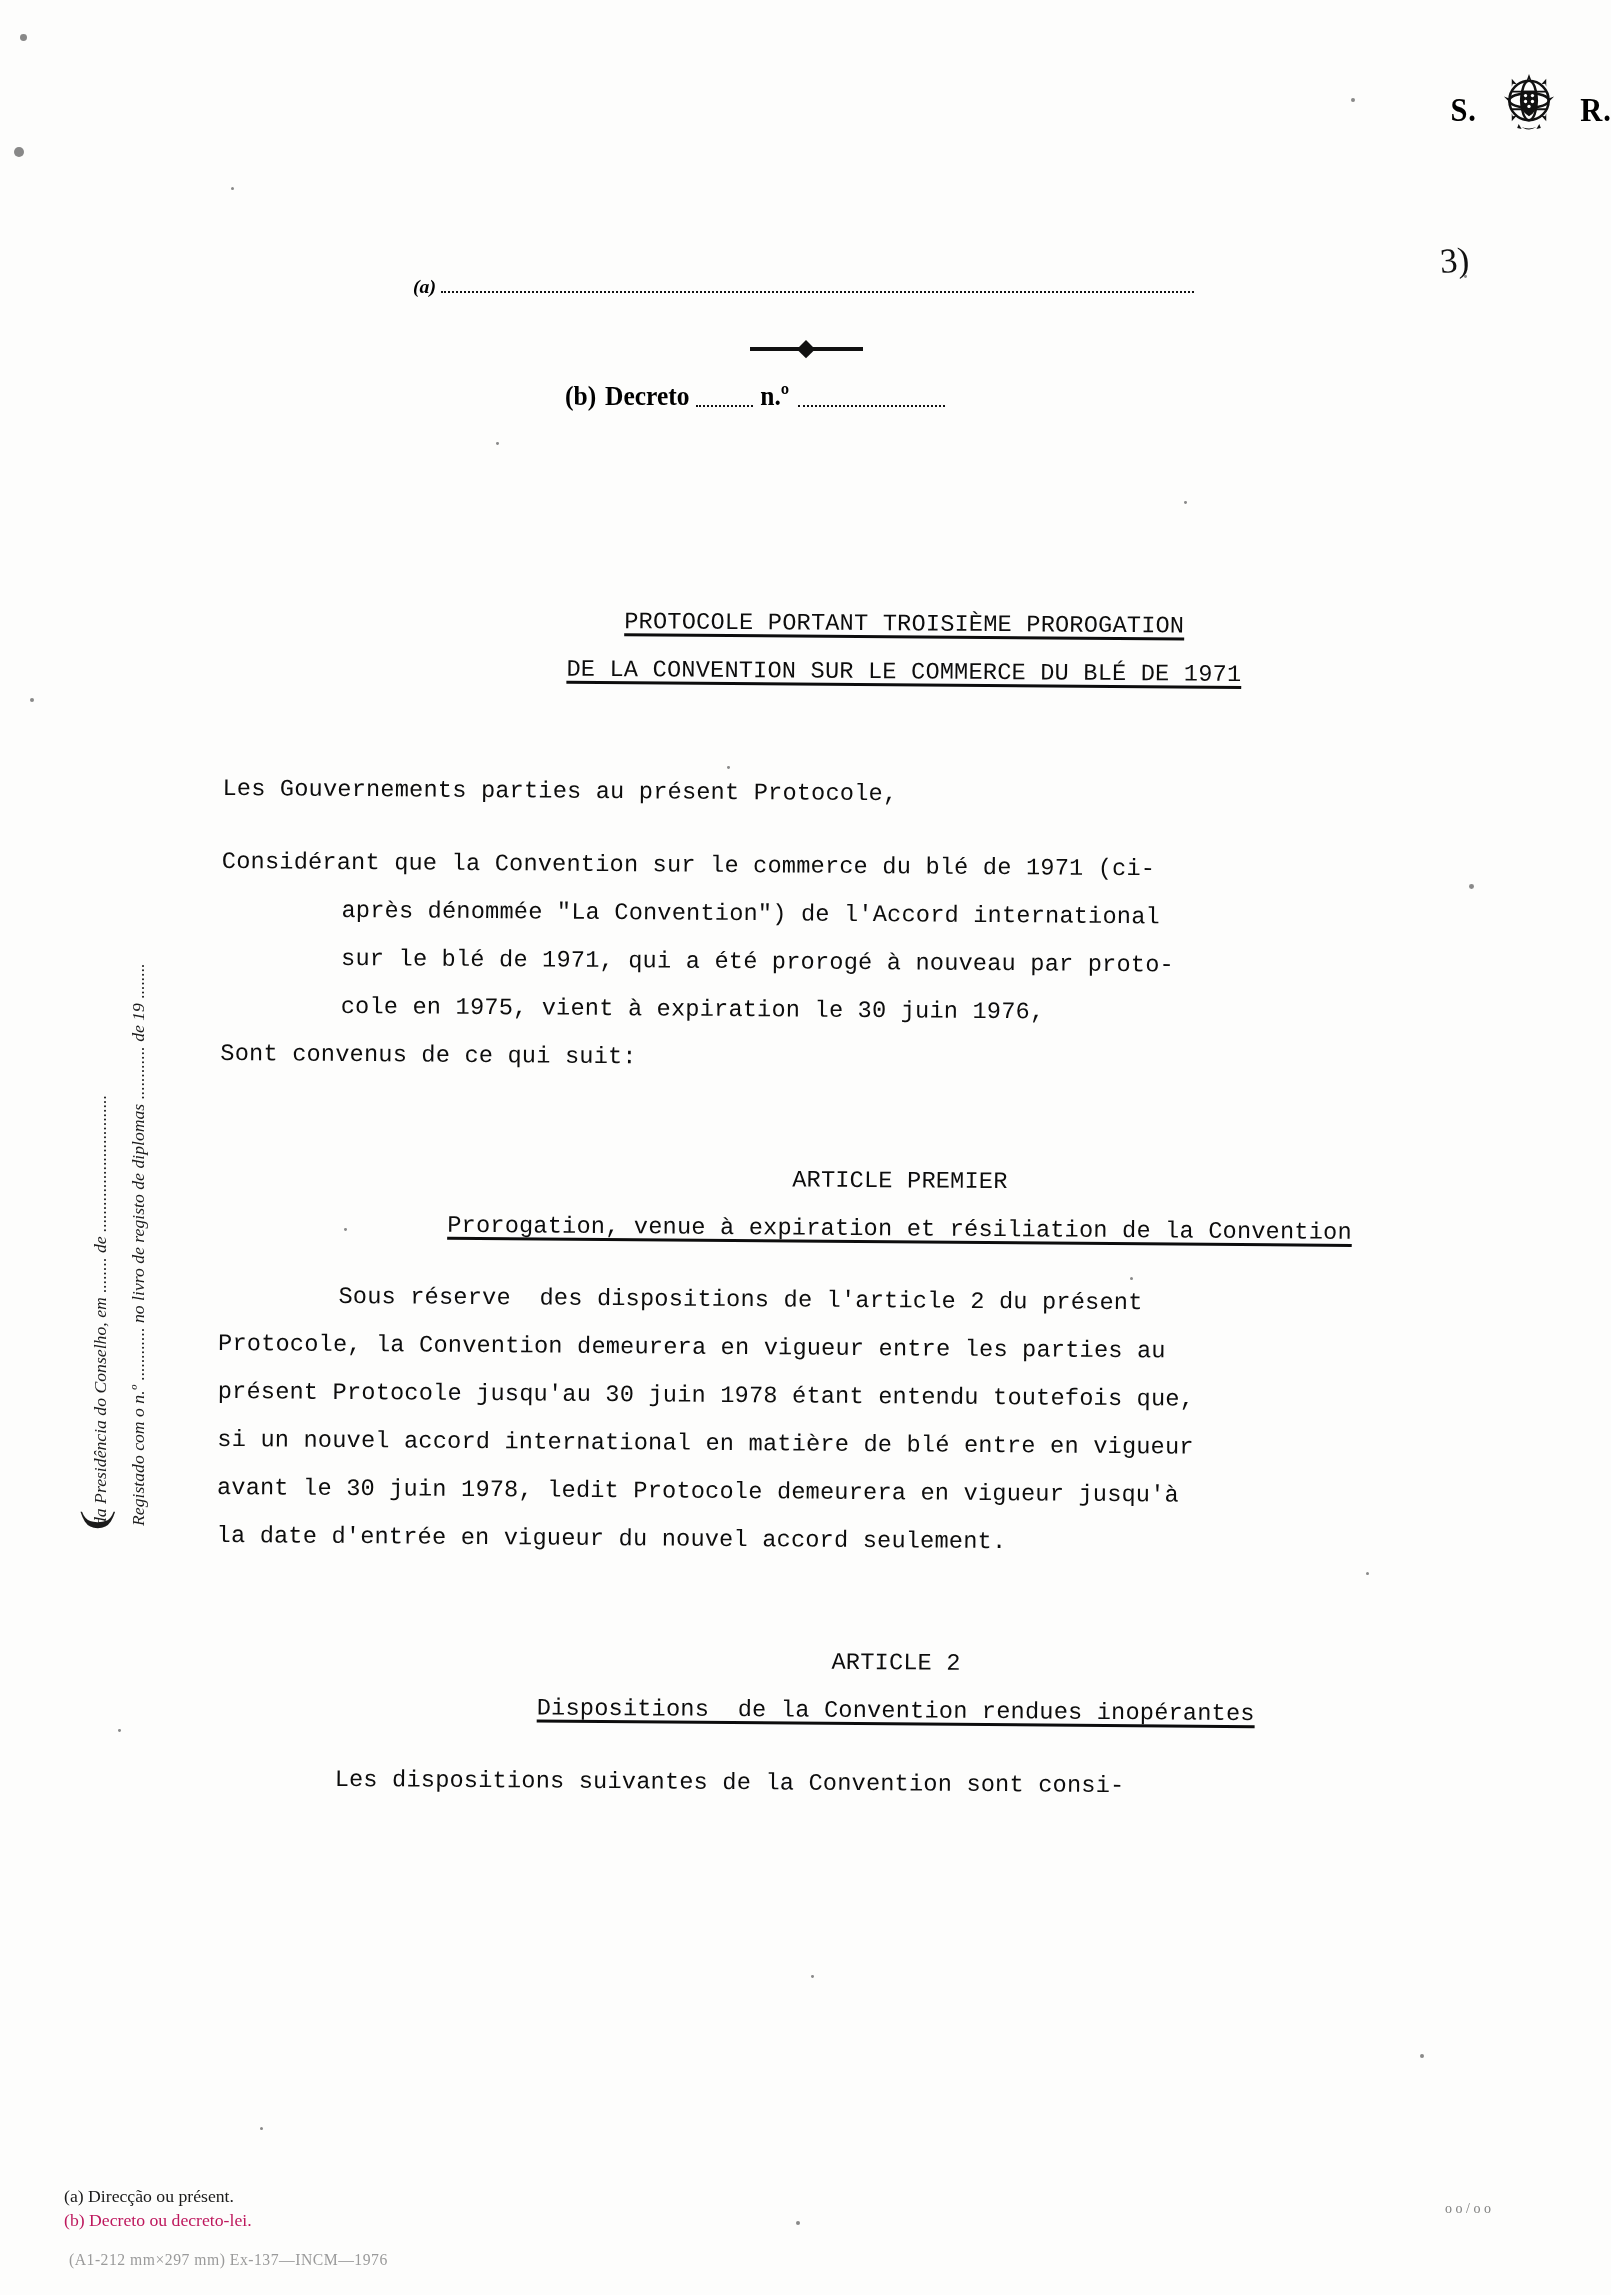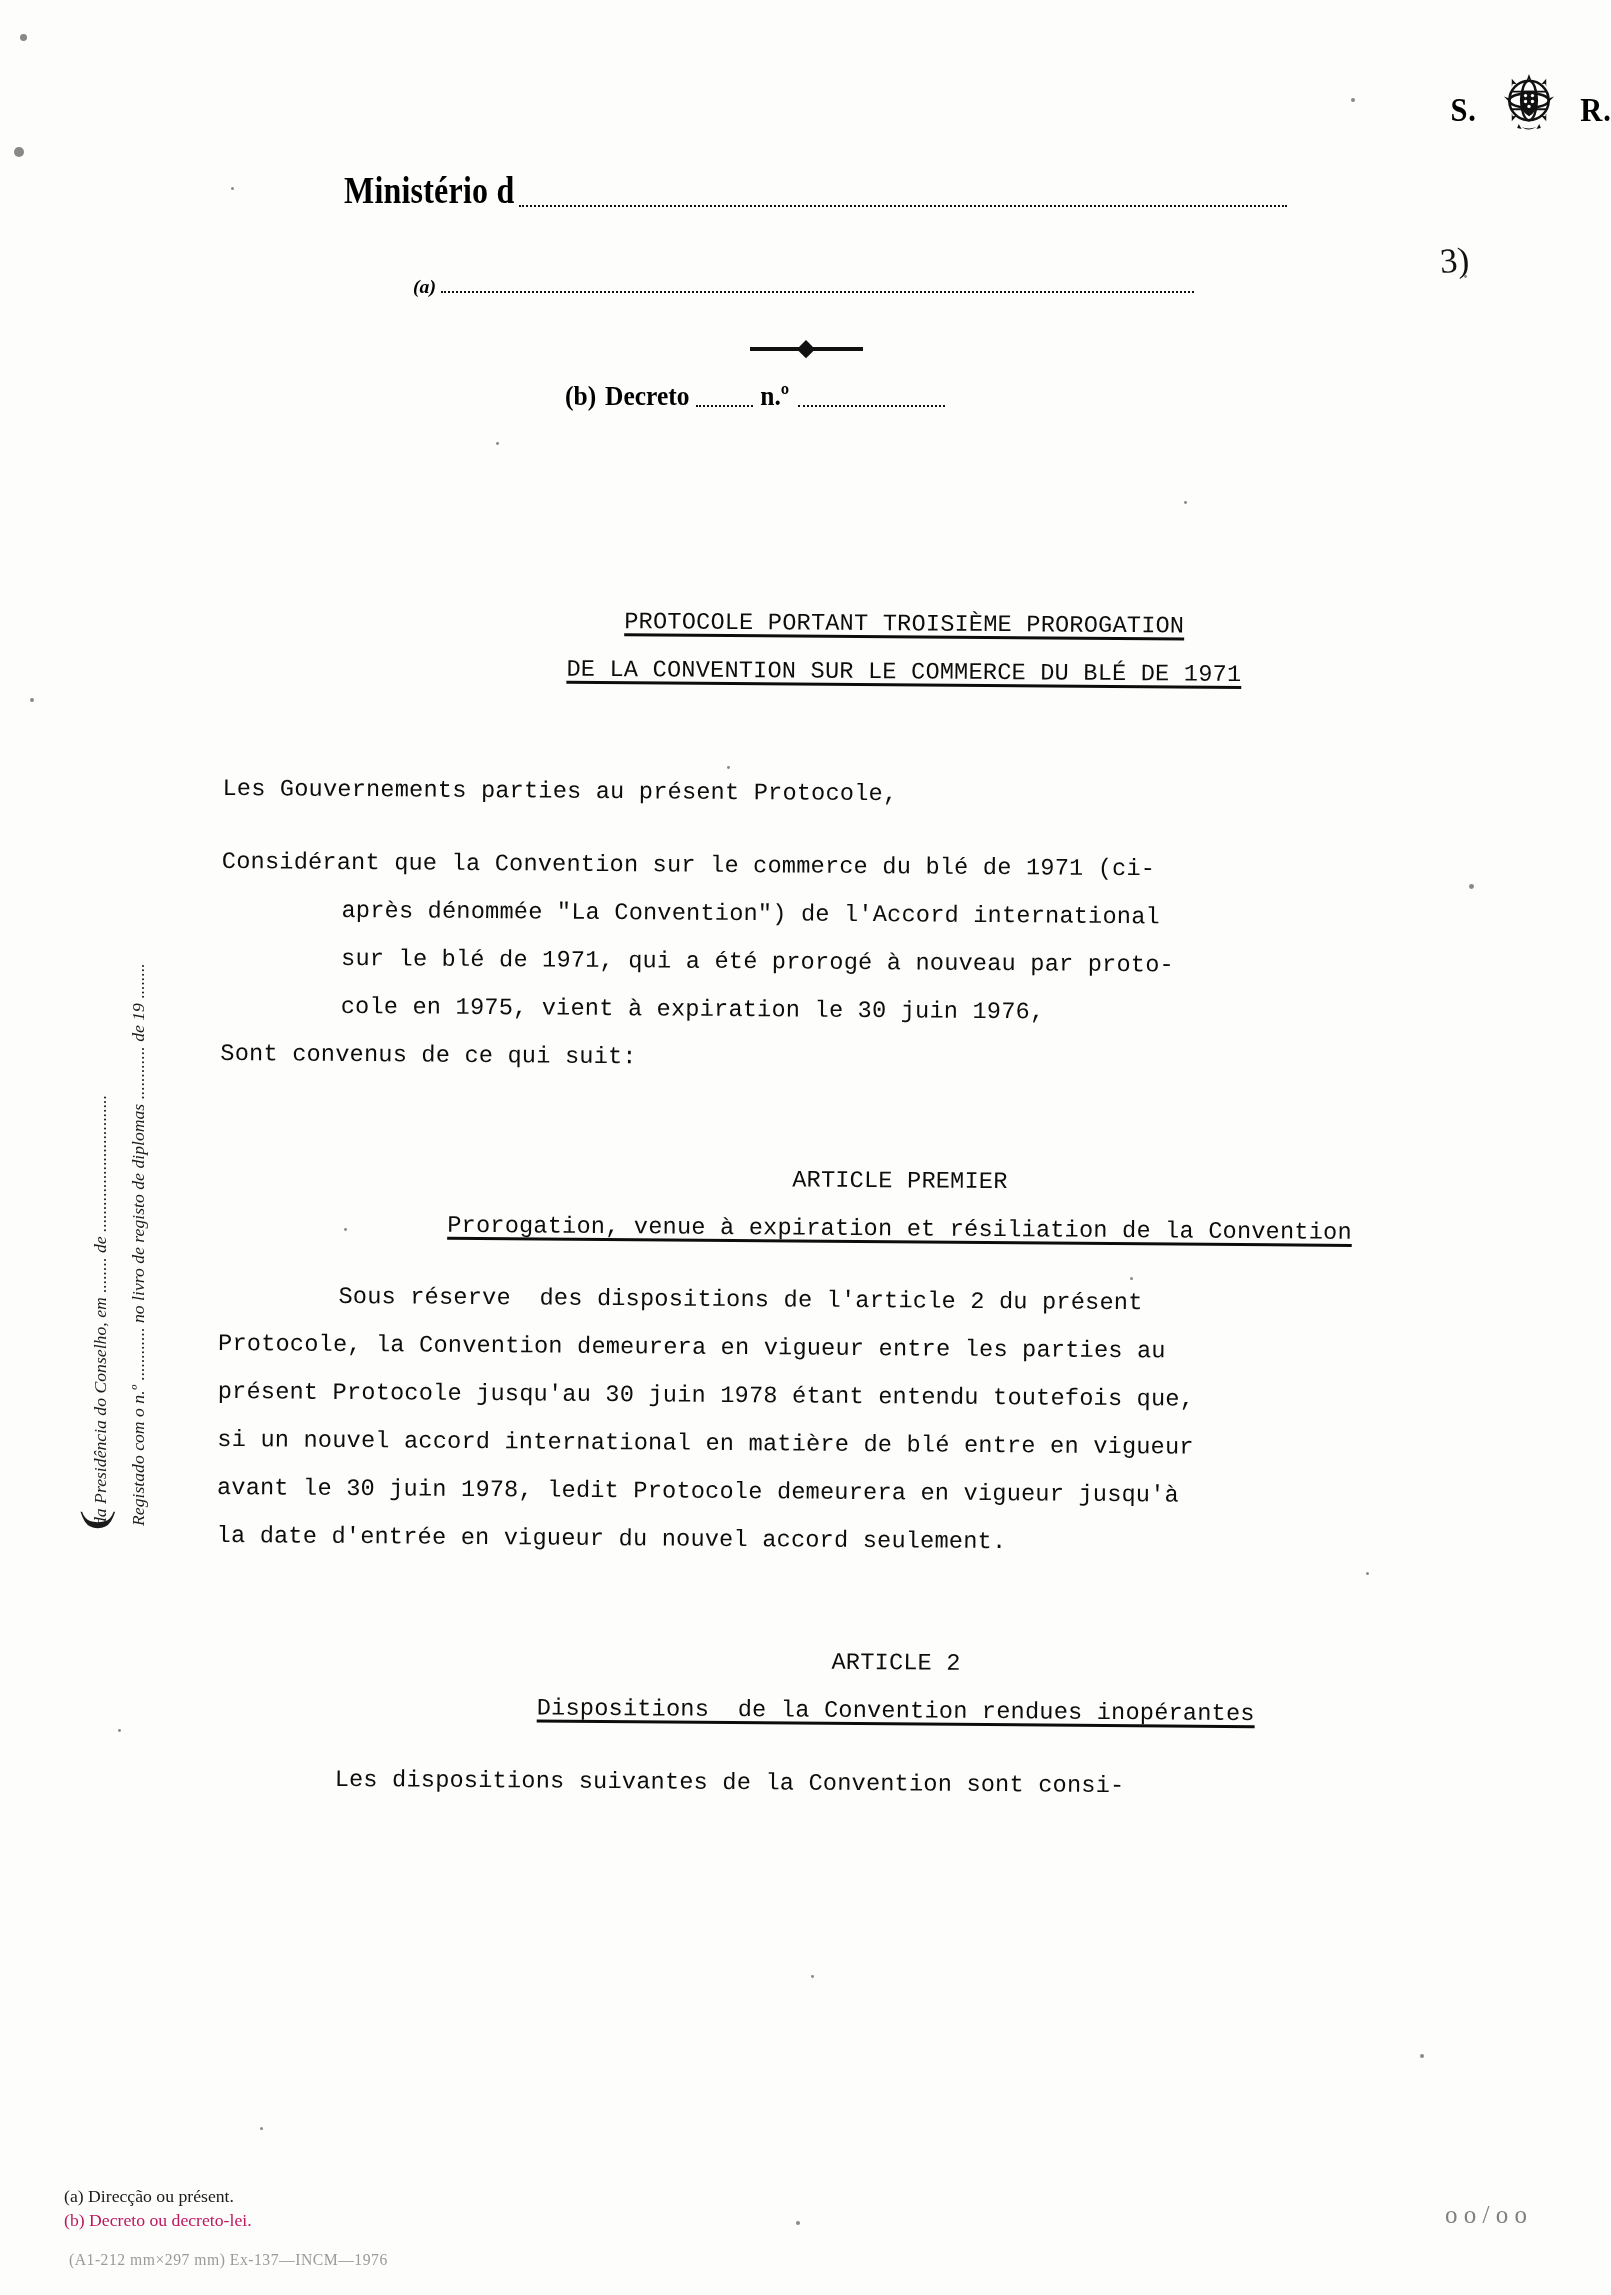--- a/index.html
+++ b/index.html
@@ -245,21 +245,21 @@
     font-family: Liberation Serif, serif;
     font-size: 15.7px;
     color: #9a9a9a;
     letter-spacing: 0.5px;
   }
   .corner-mark {
     position: absolute;
     left: 1445px;
     top: 2201px;
     font-family: "Liberation Serif", "DejaVu Serif", serif;
-    font-size: 25px;
+    font-size: 14px;
     color: #808080;
   }
 </style>
 </head>
 <body>
 
 <div class="page">
 
   <div class="speckle">
     <i style="left:19.7px;  top:34px;  width:6.9px; height:6.9px;"></i>
@@ -310,24 +310,20 @@
           <path d="M100 120 l-10 -11 l8 1 l2 -6 z"></path>
           <path d="M50 132 q15 10 30 0 q-15 6 -30 0 z"></path>
           <path d="M44 126 l6 10 l-9 -2 z"></path>
           <path d="M86 126 l-6 10 l9 -2 z"></path>
         </g>
       </svg>
     </span>
     <span class="sr">R.</span>
   </div>
 
-  <div class="ministry-line">
-    <span class="ministry-label">Ministério d</span>
-    <span class="dotfill"></span>
-  </div>
 
   <div class="line-a">
     <span class="marker">(a)</span>
     <span class="dotfill"></span>
   </div>
 
   <div class="ornament"><span></span></div>
 
   <div class="line-b">
     <span class="decreto-label">(b)</span>

